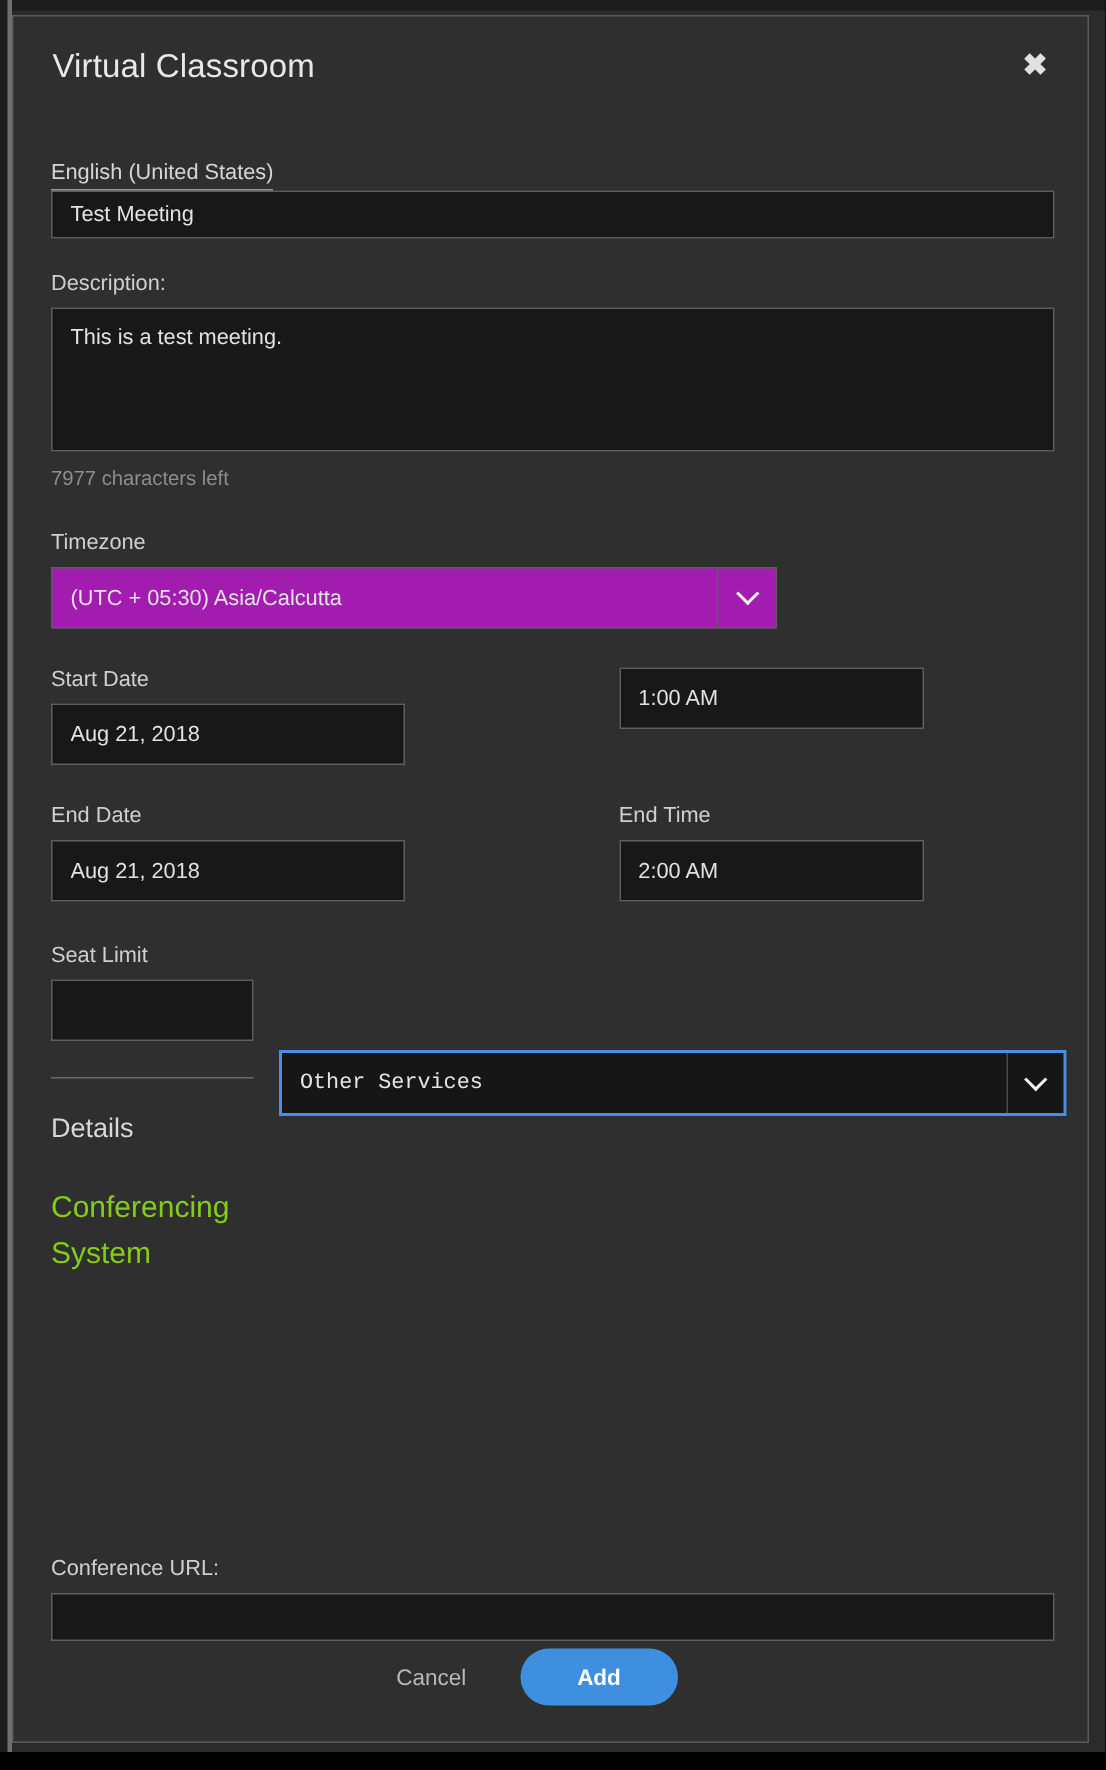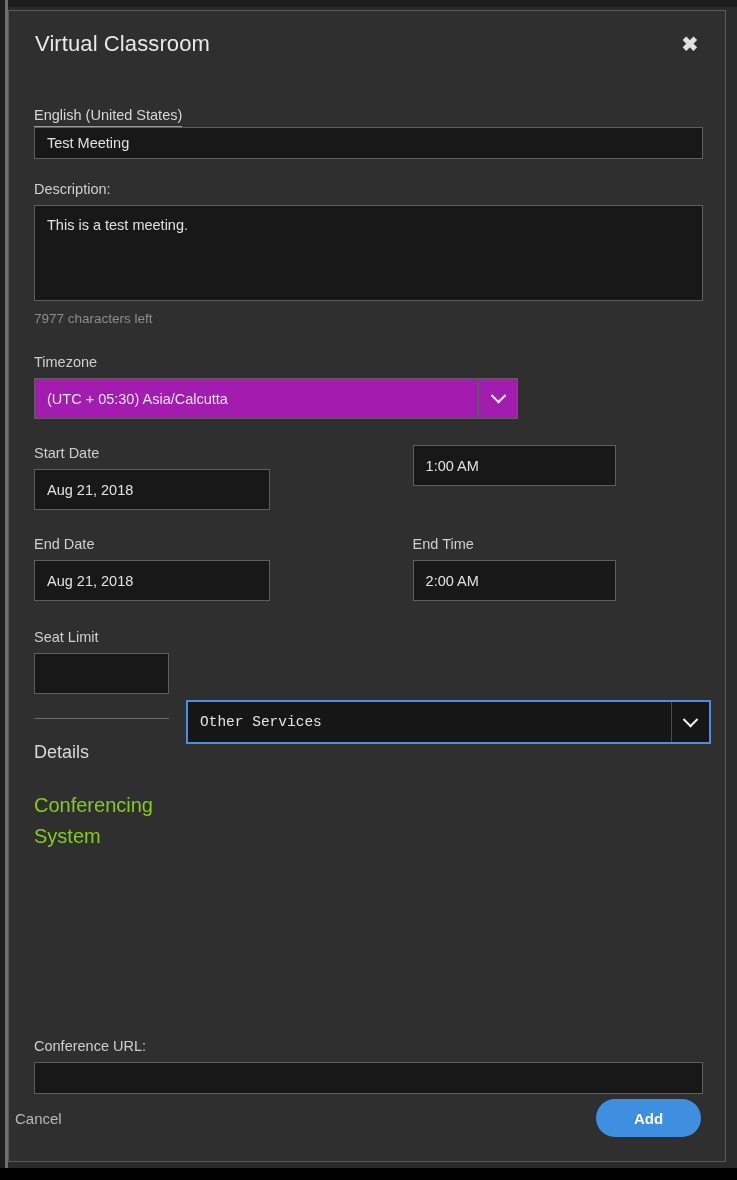--- a/index.html
+++ b/index.html
@@ -293,21 +293,21 @@
 
   .url-label { margin-top: 186px; }
 
   .footer {
     position: absolute;
     left: 0; bottom: 0;
     width: 716px;
     height: 86px;
     display: flex;
     align-items: center;
-    justify-content: space-between;
+    justify-content: center;
     padding-right: 24px;
   }
   .cancel-btn {
     font-size: 15px;
     color: #b8b8b8;
     margin-right: 30px;
     cursor: pointer;
     background: none;
     border: none;
     font-family: "Liberation Sans", sans-serif;

